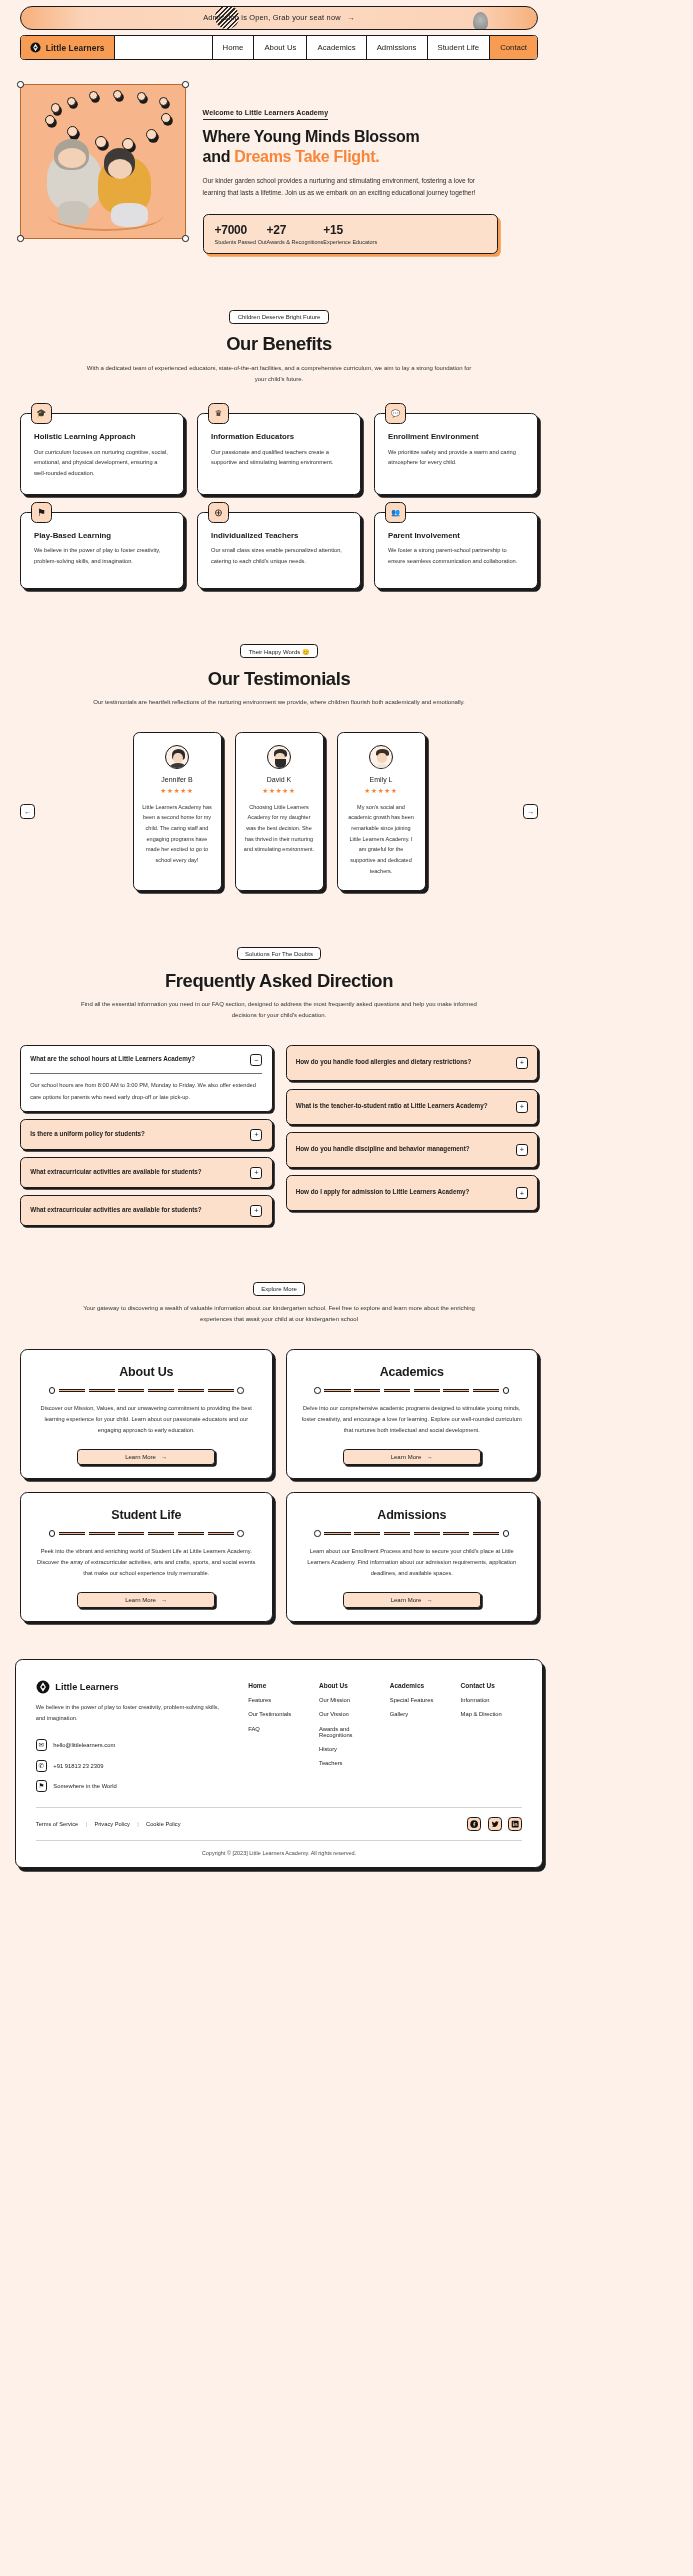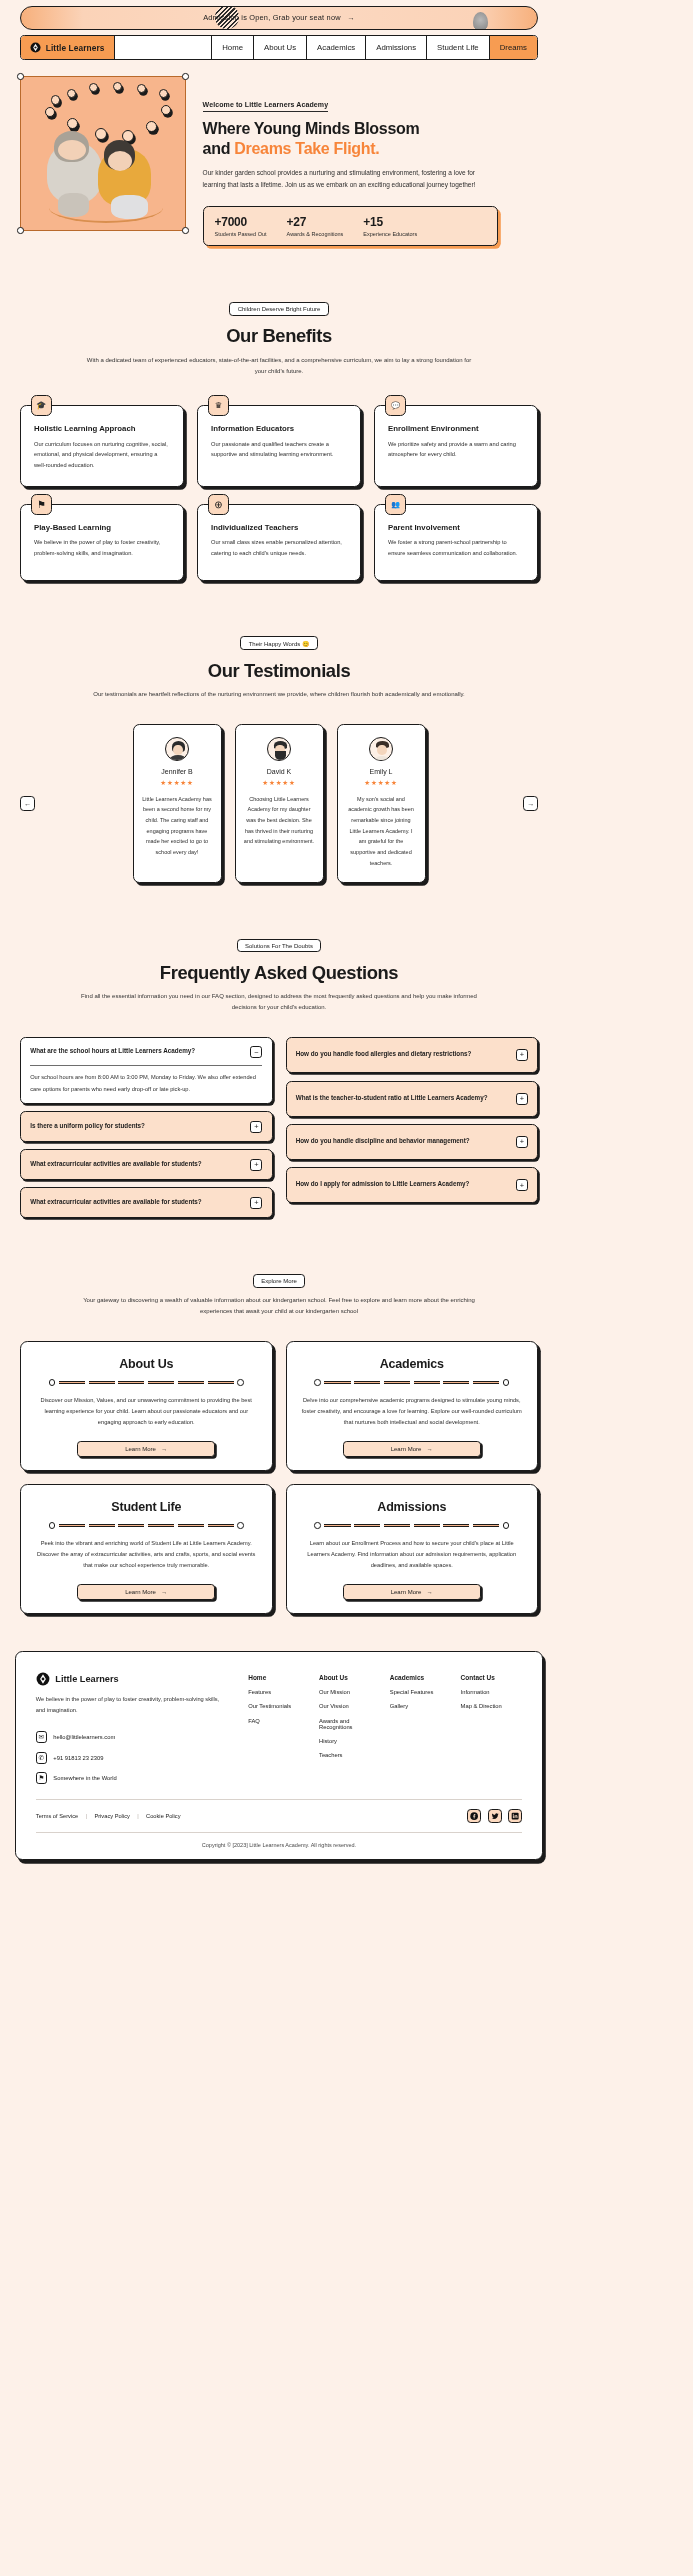--- a/index.html
+++ b/index.html
@@ -45,21 +45,21 @@
   .nav-spacer { flex: 1 1 auto; }
   .nav-links { display: flex; }
   .nav-link {
     display: flex; align-items: center; justify-content: center;
     padding: 0 10px; font-size: 7.8px; border-left: 0.9px solid #1b1b1b;
     white-space: nowrap; color: #1b1b1b; cursor: pointer;
   }
   .nav-link.cta { background: #f79c52; font-weight: 500; }
 
   
-  .hero { display: flex; gap: 16.6px; padding: 16px 20px 0 20px; }
+  .hero { display: flex; gap: 16.6px; padding: 24px 20px 0 20px; }
   .hero-photo {
     width: 166px; height: 155px; flex: 0 0 166px; position: relative;
     border: 0.9px solid #b96a2c; background: #f7b58c; border-radius: 1.8px;
     overflow: visible;
   }
   .hero-photo .inner { position:absolute; inset:0; overflow:hidden; }
   .corner { position: absolute; width: 6.5px; height: 6.5px; border: 0.9px solid #1b1b1b;
     background: #fff; border-radius: 50%; }
   .corner.tl { left: -3.7px; top: -3.7px; } .corner.tr { right: -3.7px; top: -3.7px; }
   .corner.bl { left: -3.7px; bottom: -3.7px; } .corner.br { right: -3.7px; bottom: -3.7px; }
@@ -72,21 +72,21 @@
 
   .hero-text { flex: 1 1 auto; padding-top: 18.4px; }
   .eyebrow { font-size: 7px; font-weight: 600; padding-bottom: 2.8px;
     border-bottom: 0.9px solid #2a2a2a; display: inline-block; letter-spacing: 0.1px; }
   .hero-h1 { font-size: 16px; font-weight: 800; line-height: 1.25; margin-top: 6.5px;
     letter-spacing: -0.3px; }
   .hero-h1 .accent { color: #f7853a; }
   .hero-p { font-size: 6.5px; line-height: 1.85; margin-top: 8.3px; color: #2c2c2c; max-width: 281px; }
   .stats {
     margin-top: 14.8px; background: #fce0cb; border: 0.9px solid #1b1b1b; border-radius: 5.5px;
-    box-shadow: 2.8px 2.8px 0 #f79c52; padding: 8.3px 11px; display: flex; gap: 20px; max-width: 295px;
+    box-shadow: 2.8px 2.8px 0 #f79c52; padding: 8.3px 11px; display: flex; max-width: 295px;
   }
   .stat-num { font-size: 12px; font-weight: 800; letter-spacing: -0.3px; }
   .stat-lbl { font-size: 5.5px; margin-top: 1.8px; color: #2c2c2c; }
 
   
   .section { padding: 0 20px; }
   .pill {
     display: inline-block; border: 0.9px solid #1b1b1b; border-radius: 3.7px; background: #fff;
     font-size: 6px; padding: 2.8px 7.4px;
   }
@@ -231,21 +231,21 @@
         </svg>
         <span class="brand-name">Little Learners</span>
       </div>
       <div class="nav-spacer"></div>
       <div class="nav-links">
         <div class="nav-link">Home</div>
         <div class="nav-link">About Us</div>
         <div class="nav-link">Academics</div>
         <div class="nav-link">Admissions</div>
         <div class="nav-link">Student Life</div>
-        <div class="nav-link cta">Dreams</div>
+        <div class="nav-link cta">Contact</div>
       </div>
     </div>
   </div>
 
   <div class="hero">
     <div class="hero-photo">
       <div class="inner">
         <span class="bubble" style="width:10px;height:10px;left:24px;top:29.5px;"></span>
         <span class="bubble" style="width:11px;height:11px;left:46px;top:41px;"></span>
         <span class="bubble" style="width:12px;height:12px;left:74px;top:51px;"></span>
@@ -396,21 +396,21 @@
         </div>
       </div>
       <div class="arrow-btn">→</div>
     </div>
   </div>
 
   <div class="spacer-lg"></div>
 
   <div class="section center">
     <div class="pill">Solutions For The Doubts</div>
-    <div class="sec-title">Frequently Asked Questions</div>
+    <div class="sec-title">Frequently Asked Direction</div>
     <div class="sec-sub">Find all the essential information you need in our FAQ section, designed to address the most frequently asked questions and help you make informed decisions for your child's education.</div>
 
     <div class="faq-cols">
       <div class="faq-col">
         <div class="faq-item open" style="display:block;text-align:left">
           <div style="display:flex;gap:7.4px;justify-content:space-between;align-items:flex-start">
             <div class="faq-q">What are the school hours at Little Learners Academy?</div>
             <div class="faq-toggle">−</div>
           </div>
           <div class="faq-a">Our school hours are from 8:00 AM to 3:00 PM, Monday to Friday. We also offer extended care options for parents who need early drop-off or late pick-up.</div>

